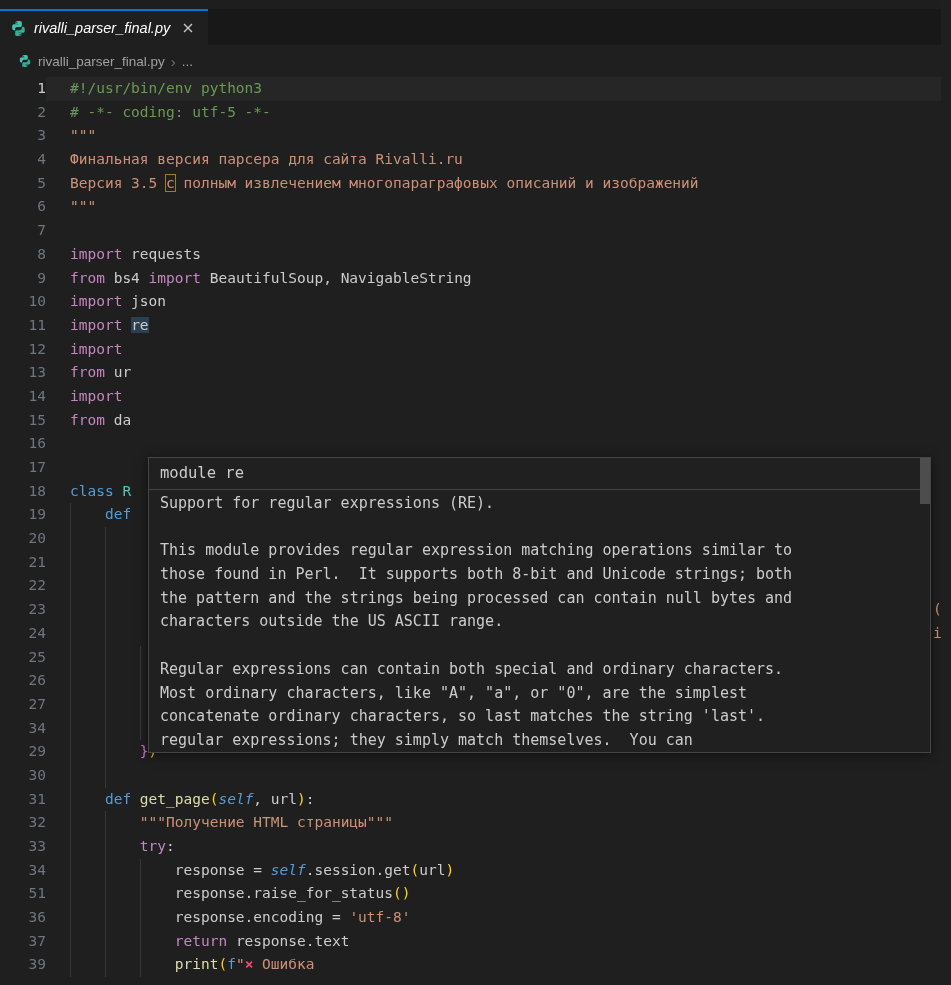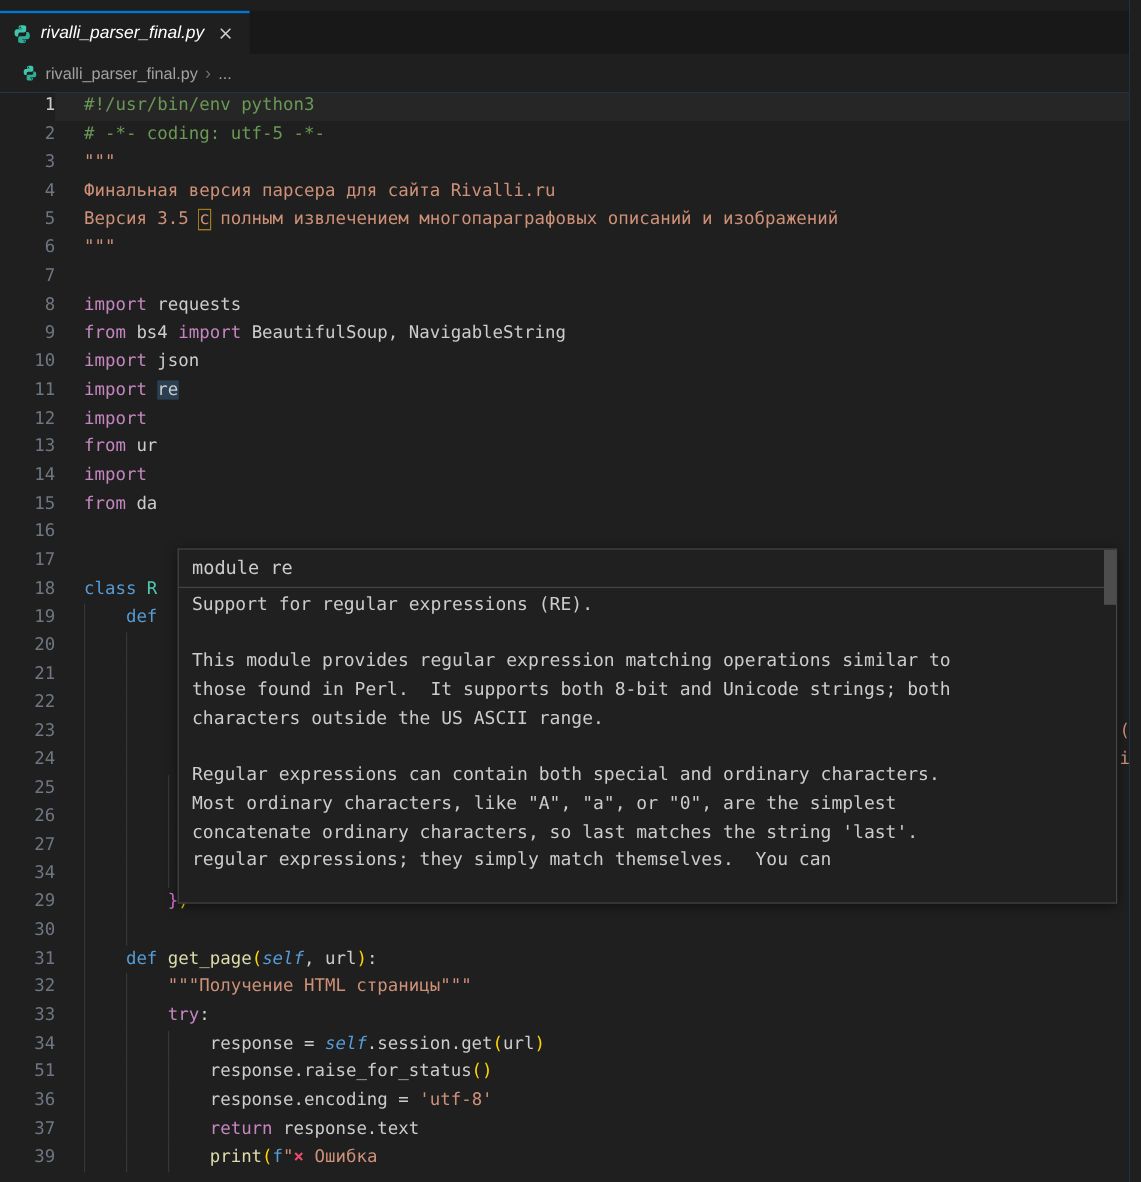--- a/index.html
+++ b/index.html
@@ -245,20 +245,21 @@
         </div>
       </div>
 
     <div class="hover-tip">
       <div class="tip-header">module re</div>
       <div class="tip-body" id="tip-body">
           <div class="tip-line">Support for regular expressions (RE).</div>
           <div class="tip-line">&nbsp;</div>
           <div class="tip-line">This module provides regular expression matching operations similar to</div>
           <div class="tip-line">those found in Perl.  It supports both 8-bit and Unicode strings; both</div>
+          <div class="tip-line">the pattern and the strings being processed can contain null bytes and</div>
           <div class="tip-line">characters outside the US ASCII range.</div>
           <div class="tip-line">&nbsp;</div>
           <div class="tip-line">Regular expressions can contain both special and ordinary characters.</div>
           <div class="tip-line">Most ordinary characters, like "A", "a", or "0", are the simplest</div>
           <div class="tip-line">concatenate ordinary characters, so last matches the string 'last'.</div>
           <div class="tip-line">regular expressions; they simply match themselves.  You can</div>
         </div>
       <div class="tip-scrollbar"></div>
     </div>
   </div>

